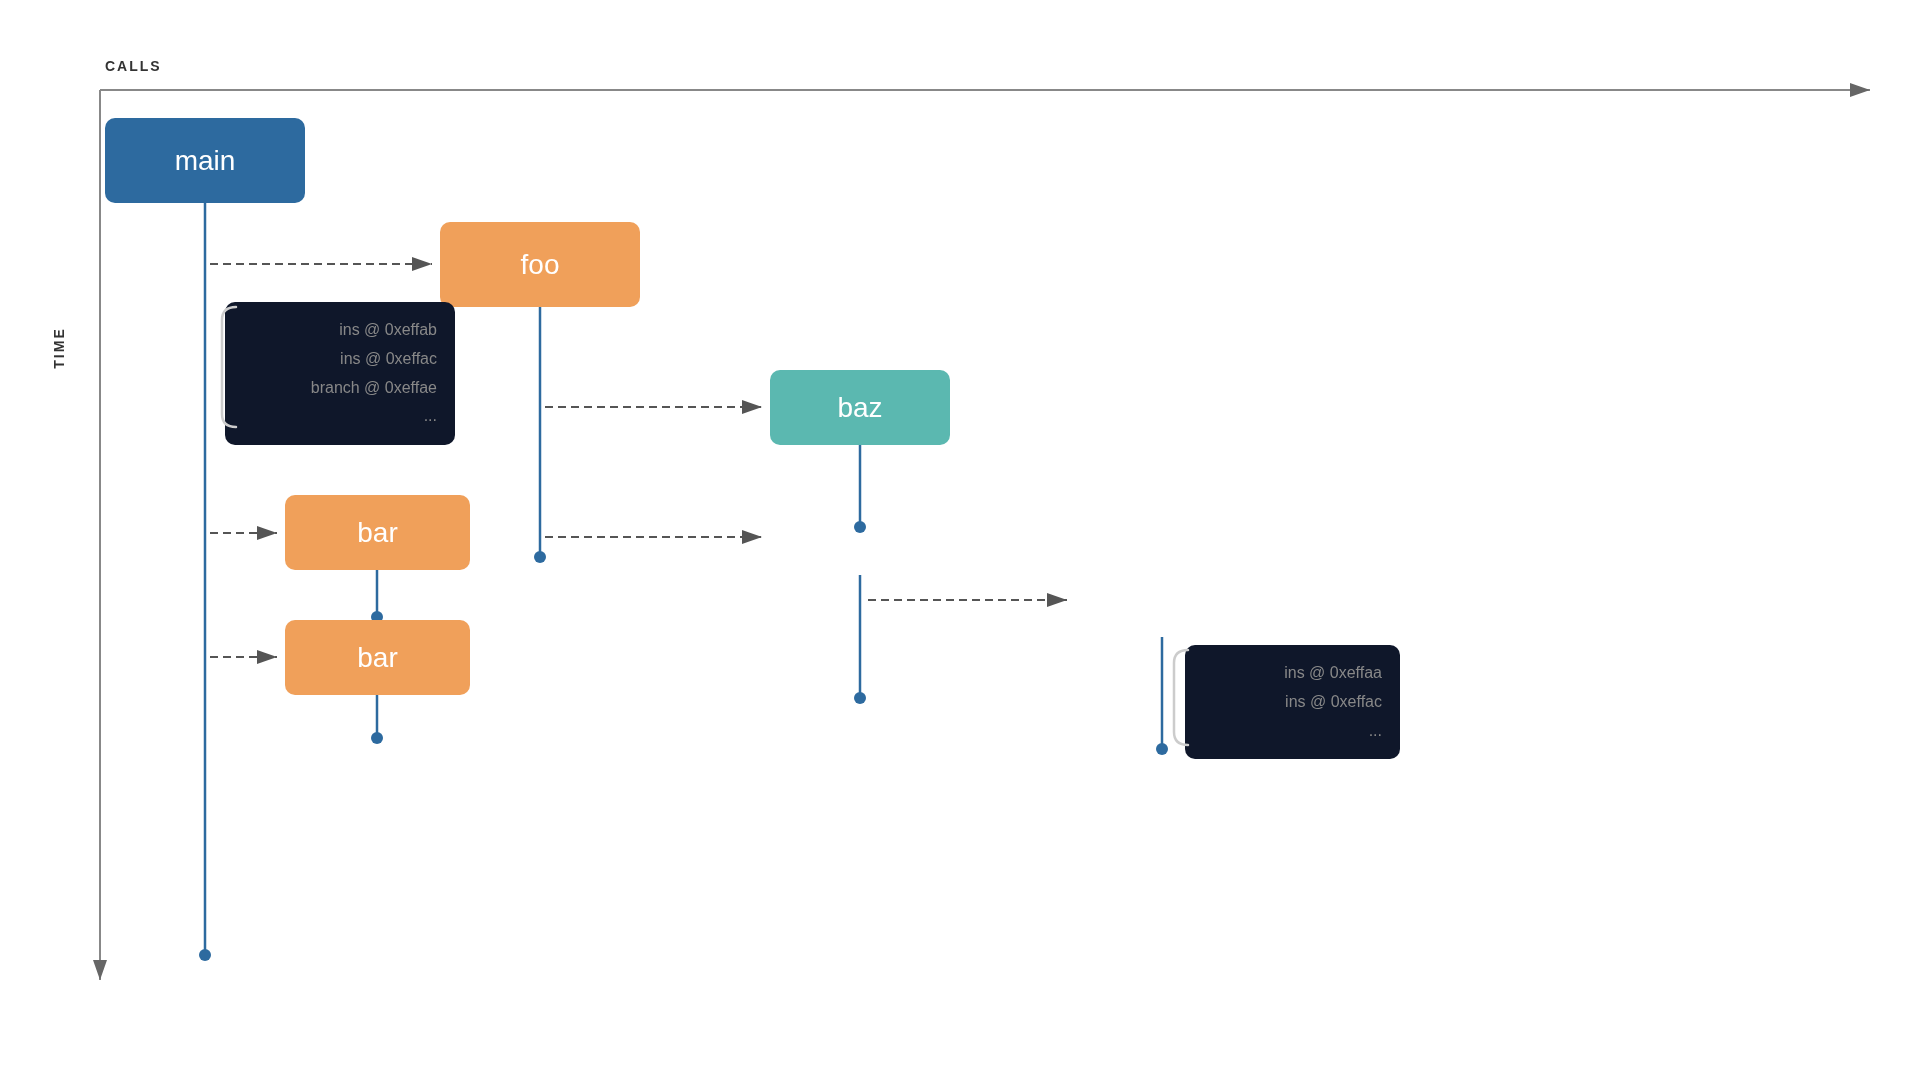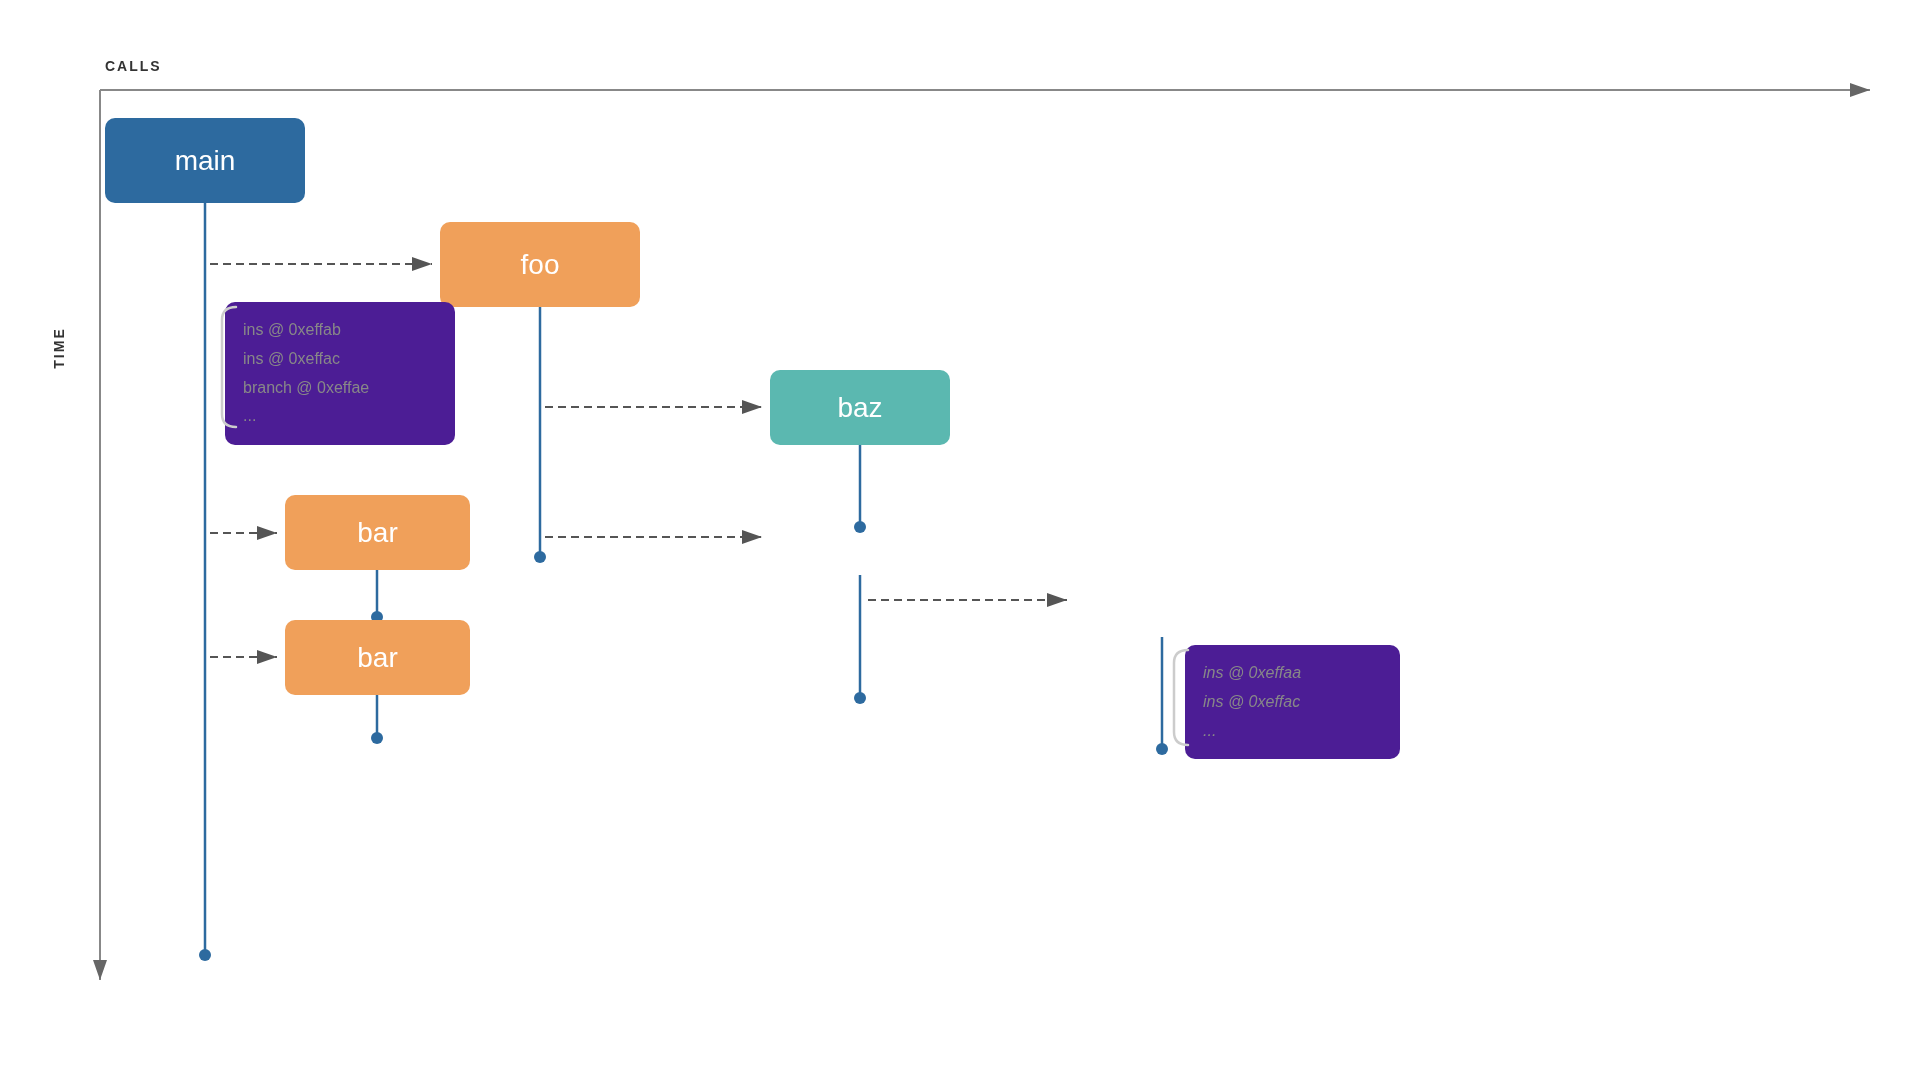--- a/index.html
+++ b/index.html
@@ -116,39 +116,39 @@
       background: #a8d4f0;
       width: 185px;
       height: 75px;
       top: 562px;
       left: 1075px;
     }
 
     
     .info-box {
       position: absolute;
-      background: #4c1d95;
+      background: #0f172a;
       border-radius: 10px;
       padding: 14px 18px;
       font-size: 16px;
       color: #888;
       line-height: 1.8;
+      text-align: right;
     }
 
     .info-box-main {
       top: 302px;
       left: 225px;
       width: 230px;
     }
 
     .info-box-zaz {
       top: 645px;
       left: 1185px;
       width: 215px;
-      font-style: italic;
     }
   </style>
 </head>
 <body>
 
 <div id="diagram-container">
 
   <div class="axis-label-calls">CALLS</div>
   <div class="axis-label-time">TIME</div>
 

